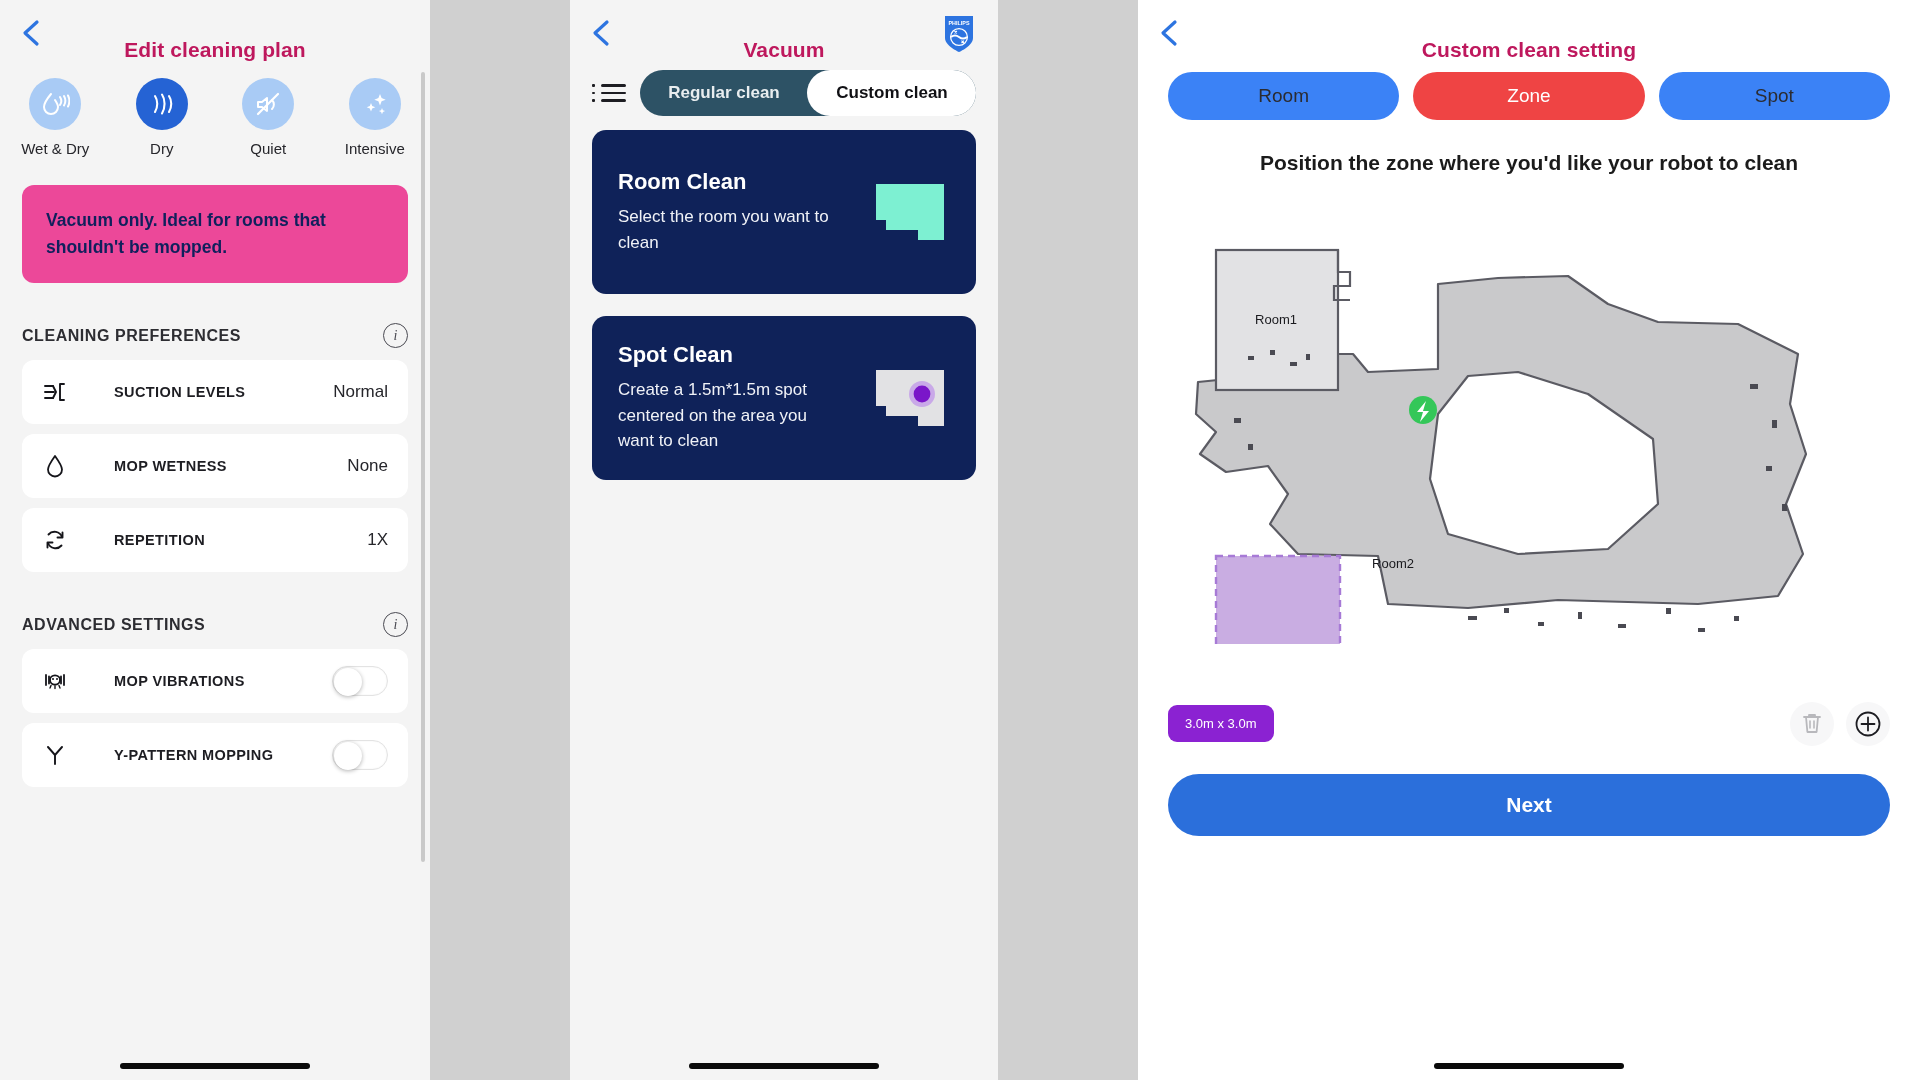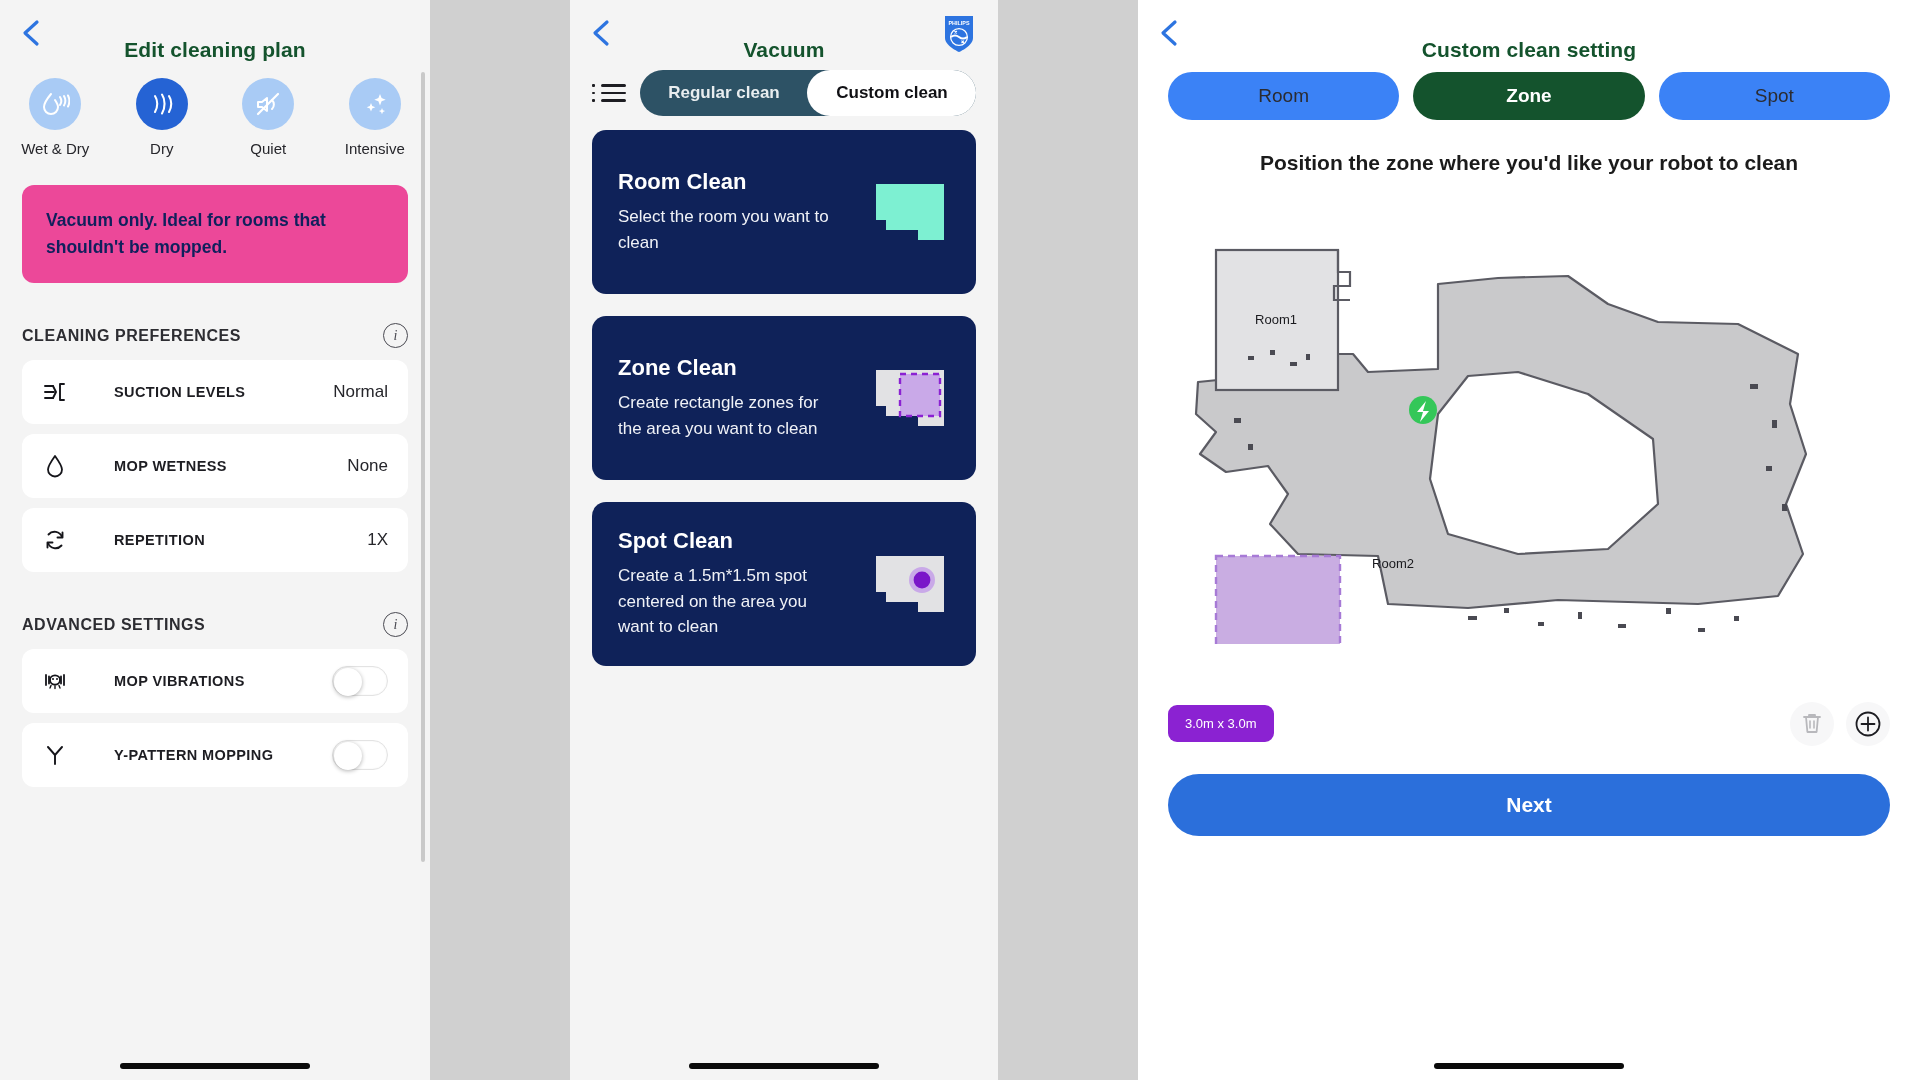--- a/index.html
+++ b/index.html
@@ -17,21 +17,21 @@
   .gap          { width: 140px; background: #d0d0d0; flex: none; }
   .panel-mid    { width: 428px; }
   .gap2         { width: 140px; background: #d0d0d0; flex: none; }
   .panel-right  { width: 782px; background: #ffffff; }
 
   
   .hdr { position: relative; height: 66px; display: flex; align-items: center; justify-content: center; }
   .back-chev { position: absolute; left: 14px; top: 50%; transform: translateY(-50%); width: 34px; height: 34px;
                display:flex; align-items:center; justify-content:center; cursor: pointer; }
   .back-chev svg { display: block; }
-  .hdr-title { font-size: 21px; font-weight: bold; color: #14532d; letter-spacing: .1px; margin-top: 33px; }
+  .hdr-title { font-size: 21px; font-weight: bold; color: #be185d; letter-spacing: .1px; margin-top: 33px; }
 
   
   .modes { display: flex; justify-content: center; gap: 32px; margin-top: 12px; padding: 0 18px; }
   .mode { width: 76px; display: flex; flex-direction: column; align-items: center; cursor: pointer; }
   .mode-circle { width: 52px; height: 52px; border-radius: 50%; background: #a9cbf5;
                  display: flex; align-items: center; justify-content: center; }
   .mode.active .mode-circle { background: #2563d4; }
   .mode-label { margin-top: 10px; font-size: 15px; color: #26262b; }
 
   .info-card { margin: 28px 22px 0 22px; background: #ec4899; border-radius: 12px; padding: 22px 24px; font-weight: bold; }
@@ -81,21 +81,21 @@
            display: flex; align-items: center; padding: 0 26px; cursor: pointer; }
   .ccard-txt { flex: 1; padding-right: 10px; }
   .ccard-title { font-size: 22px; color: #fff; font-weight: 600; margin-bottom: 9px; }
   .ccard-desc { font-size: 17px; line-height: 1.5; color: #f0f2f7; }
   .ccard-ico { width: 96px; height: 96px; flex: none; position: relative; }
 
   
   .seg3 { display: flex; gap: 14px; padding: 6px 30px 0 30px; }
   .seg3 button { flex: 1; height: 48px; border: none; border-radius: 24px; background: #3b82f6;
                  font-family: inherit; font-size: 19px; color: #2b2b30; cursor: pointer; }
-  .seg3 button.active { background: #14532d; color: #fff; font-weight: 700; }
+  .seg3 button.active { background: #ef4444; color: #fff; font-weight: 400; }
   .rp-instr { text-align: center; font-size: 21px; font-weight: bold; color: #1b1b1b;
               line-height: 1.42; margin: 28px 46px 0 46px; }
 
   .map-wrap { position: relative; width: 641px; height: 440px; margin-top: 26px; }
   .map-svg { position: absolute; left: 0; top: 0; }
 
   .zone-badge { display: inline-flex; align-items:center; justify-content:center; background: #8b22d2;
                 color: #fff; font-size: 13px; border-radius: 9px; padding: 11px 17px; }
   .rp-ctrl { display: flex; align-items: center; margin: 58px 30px 0 30px; }
   .circ-btn { width: 44px; height: 44px; border-radius: 50%; background: #f7f7f8;
@@ -281,32 +281,20 @@
           <div class="ccard-title">Room Clean</div>
           <div class="ccard-desc">Select the room you want to clean</div>
         </div>
         <div class="ccard-ico">
           <svg width="96" height="96" viewBox="0 0 96 96">
               <path d="M22 20 H90 V76 H64 V66 H32 V56 H22 z" fill="#7df0d2"></path>
             </svg>
         </div>
       </div>
 
-      <div class="ccard">
-        <div class="ccard-txt">
-          <div class="ccard-title">Zone Clean</div>
-          <div class="ccard-desc">Create  rectangle zones for the area you want to clean</div>
-        </div>
-        <div class="ccard-ico">
-          <svg width="96" height="96" viewBox="0 0 96 96">
-            <path d="M22 20 H90 V76 H64 V66 H32 V56 H22 z" fill="#e2e2e4"></path>
-            <rect x="46" y="24" width="40" height="42" fill="#c9a9e8" stroke="#8b22d2" stroke-width="2.4" stroke-dasharray="6 5"></rect>
-          </svg>
-        </div>
-      </div>
 
       <div class="ccard">
         <div class="ccard-txt">
           <div class="ccard-title">Spot Clean</div>
           <div class="ccard-desc">Create a 1.5m*1.5m spot centered on the area you want to clean</div>
         </div>
         <div class="ccard-ico">
           <svg width="96" height="96" viewBox="0 0 96 96">
             <path d="M22 20 H90 V76 H64 V66 H32 V56 H22 z" fill="#e2e2e4"></path>
             <circle cx="68" cy="44" r="13" fill="#c9a9e8"></circle>

